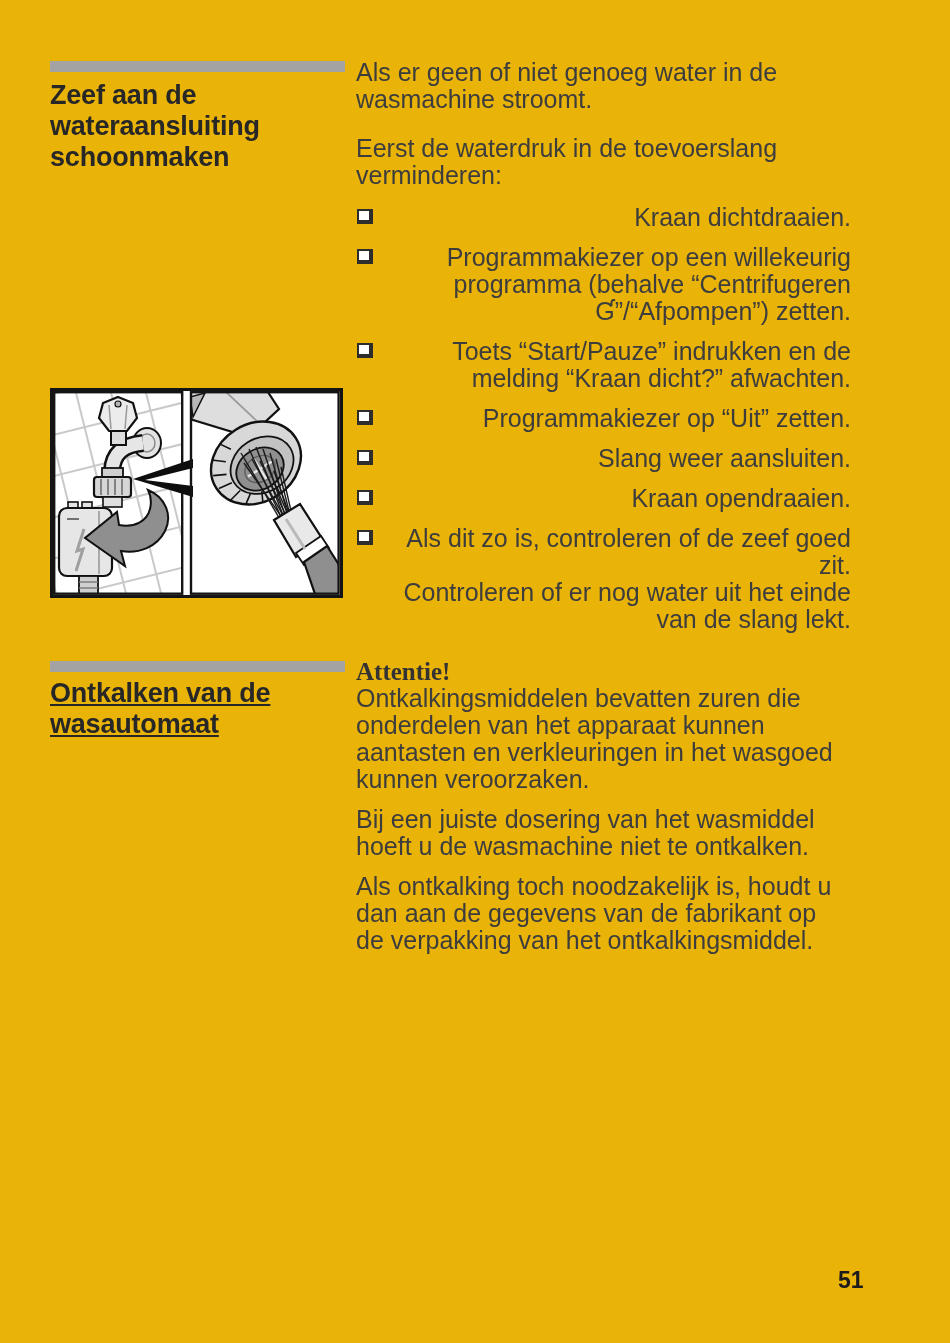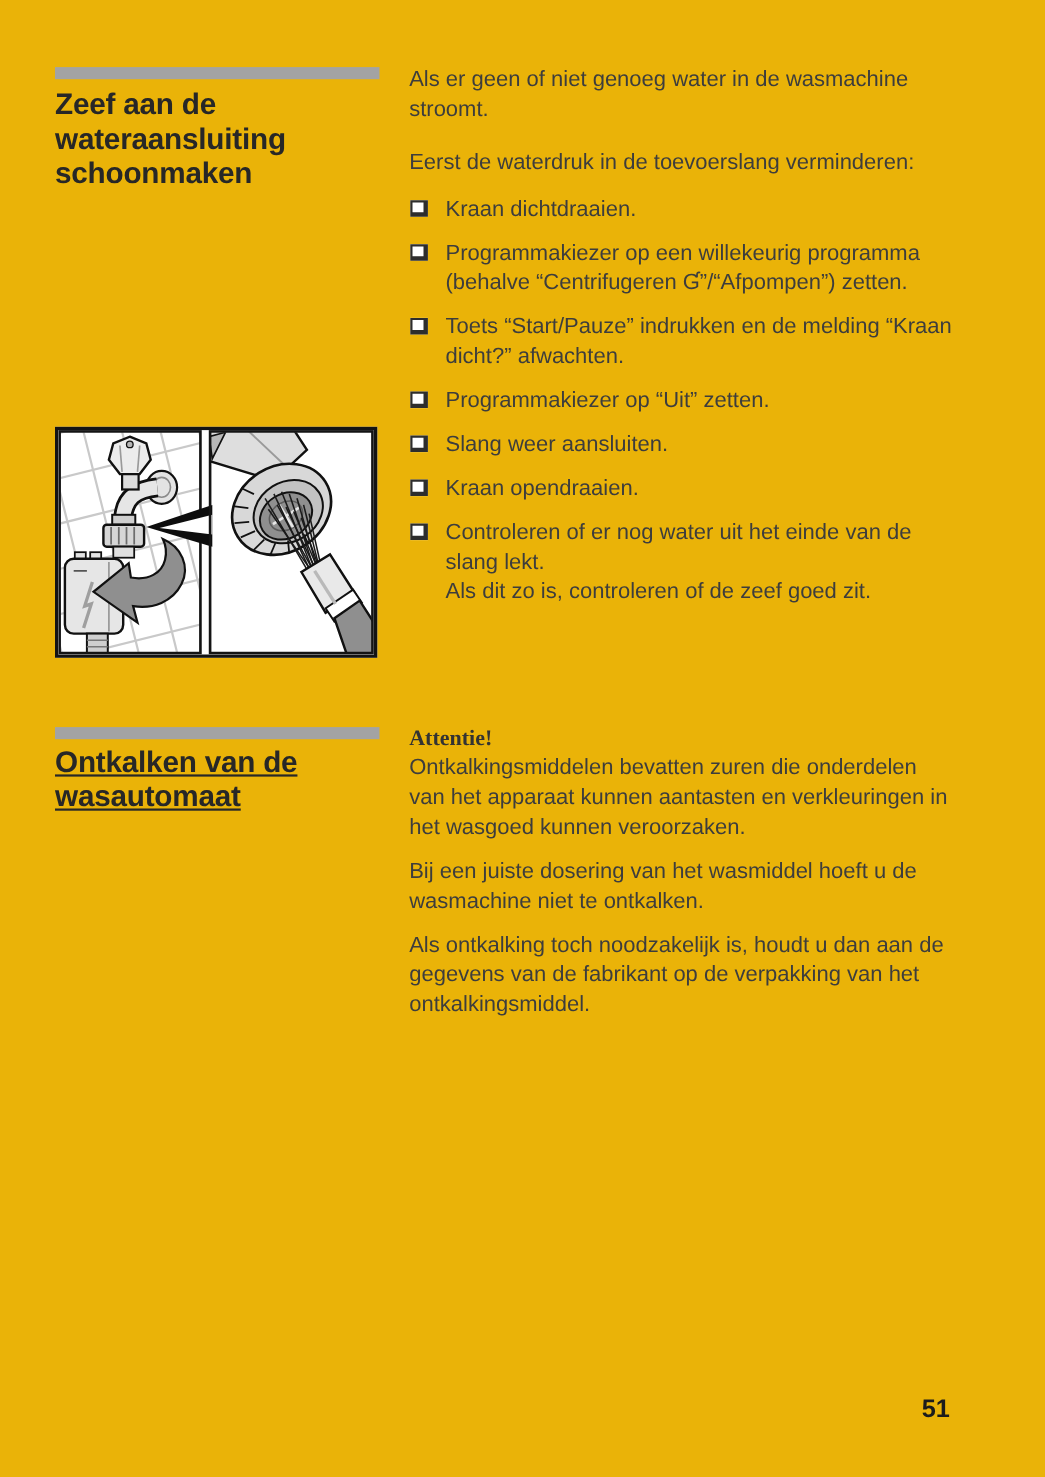--- a/index.html
+++ b/index.html
@@ -19,31 +19,31 @@
   #rule-2{top:661px;}
   .sec-heading{
     position:absolute;left:50px;width:305px;
     margin:0;
     font-size:27px;line-height:31px;font-weight:bold;
     color:#272727;letter-spacing:-0.2px;
   }
   #heading-1{top:80px;}
   #heading-2{top:678px;text-decoration:underline;}
   .col-right{
-    position:absolute;left:372px;
-    font-size:20px;line-height:27px;color:#3d3d3d;
+    position:absolute;left:356px;
+    font-size:25px;line-height:27px;color:#3d3d3d;
   }
   #col-right-a{top:59px;width:495px;}
   #col-right-b{top:658px;width:490px;}
   .para{margin:0;}
   .para + .para{margin-top:22px;}
   #col-right-b .para + .para{margin-top:13px;}
   .bold-line{font-weight:bold;color:#333333;font-family:Liberation Serif, serif;}
   ul.checklist{
-    list-style:none;margin:15px 0 0 0;padding:0;max-width:503px;
+    list-style:none;margin:15px 0 0 0;padding:0;max-width:503px;text-align:right;
   }
   ul.checklist li{
     position:relative;padding-left:33px;margin-bottom:13px;
   }
   .cbx{
     position:absolute;left:1px;top:5px;
     width:10px;height:9px;background:#ffffff;
     border-style:solid;border-color:#2d2d2d;
     border-width:2px 4px 4px 2px;
   }
@@ -218,22 +218,22 @@
       <li>
         <span class="cbx"></span>
         <div>Slang weer aansluiten.</div>
       </li>
       <li>
         <span class="cbx"></span>
         <div>Kraan opendraaien.</div>
       </li>
       <li>
         <span class="cbx"></span>
+        <div>Als dit zo is, controleren of de zeef goed zit.</div>
         <div>Controleren of er nog water uit het einde van de slang lekt.</div>
-        <div>Als dit zo is, controleren of de zeef goed zit.</div>
       </li>
     </ul>
   </div>
 
   <div class="rule" id="rule-2"></div>
   <h1 class="sec-heading" id="heading-2">Ontkalken van de wasautomaat</h1>
 
   <div class="col-right" id="col-right-b">
     <div class="para">
       <div class="bold-line">Attentie!</div>

